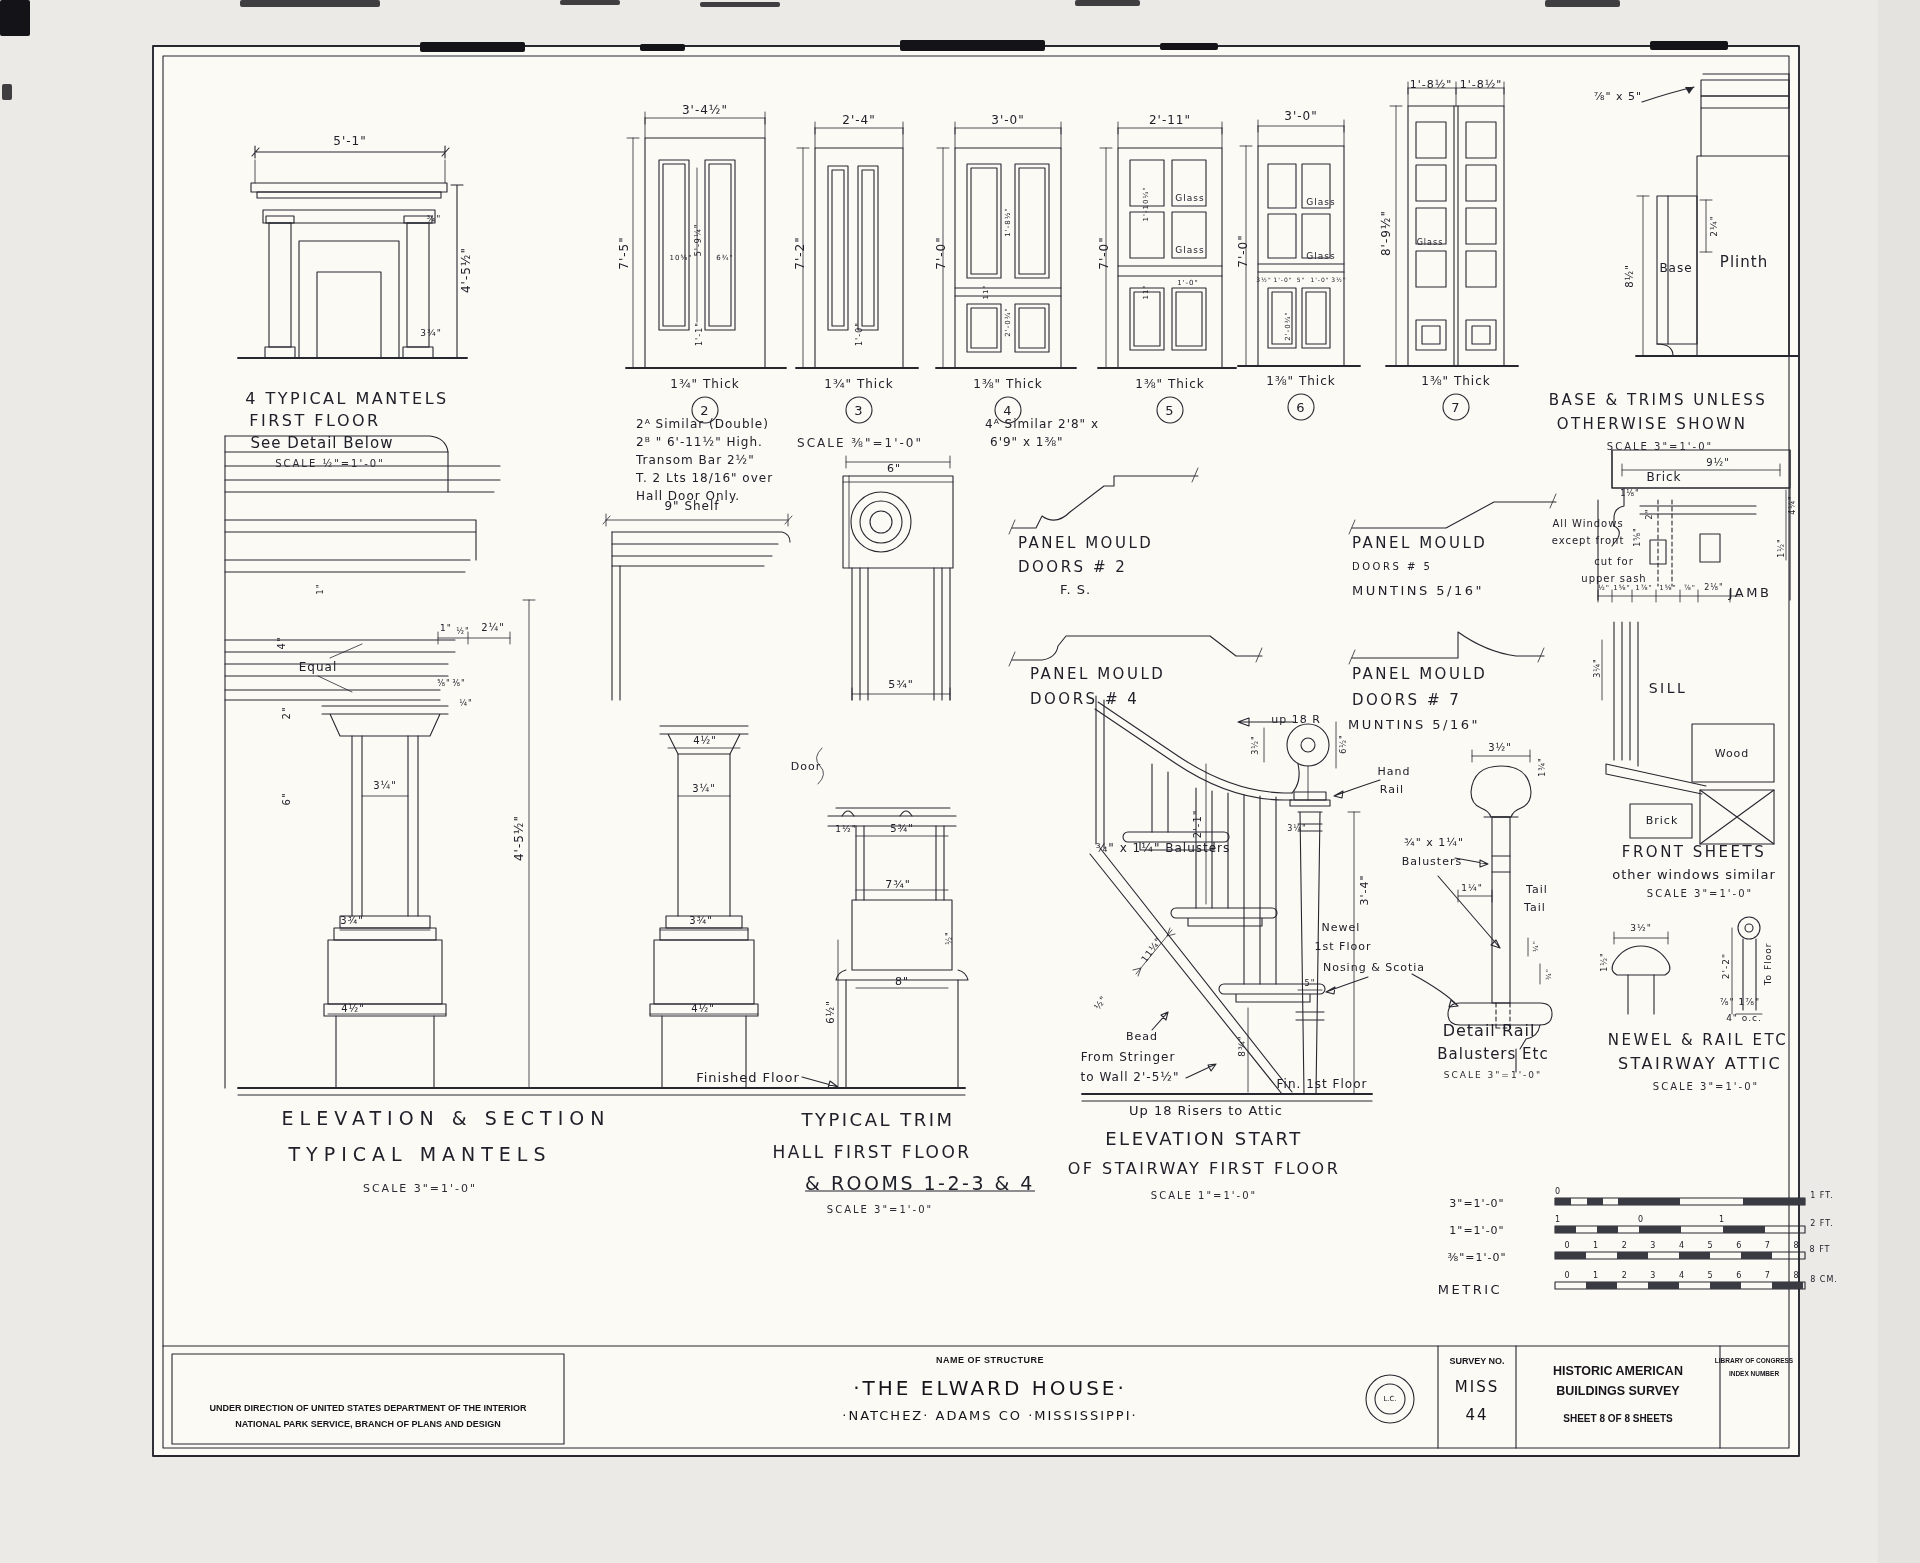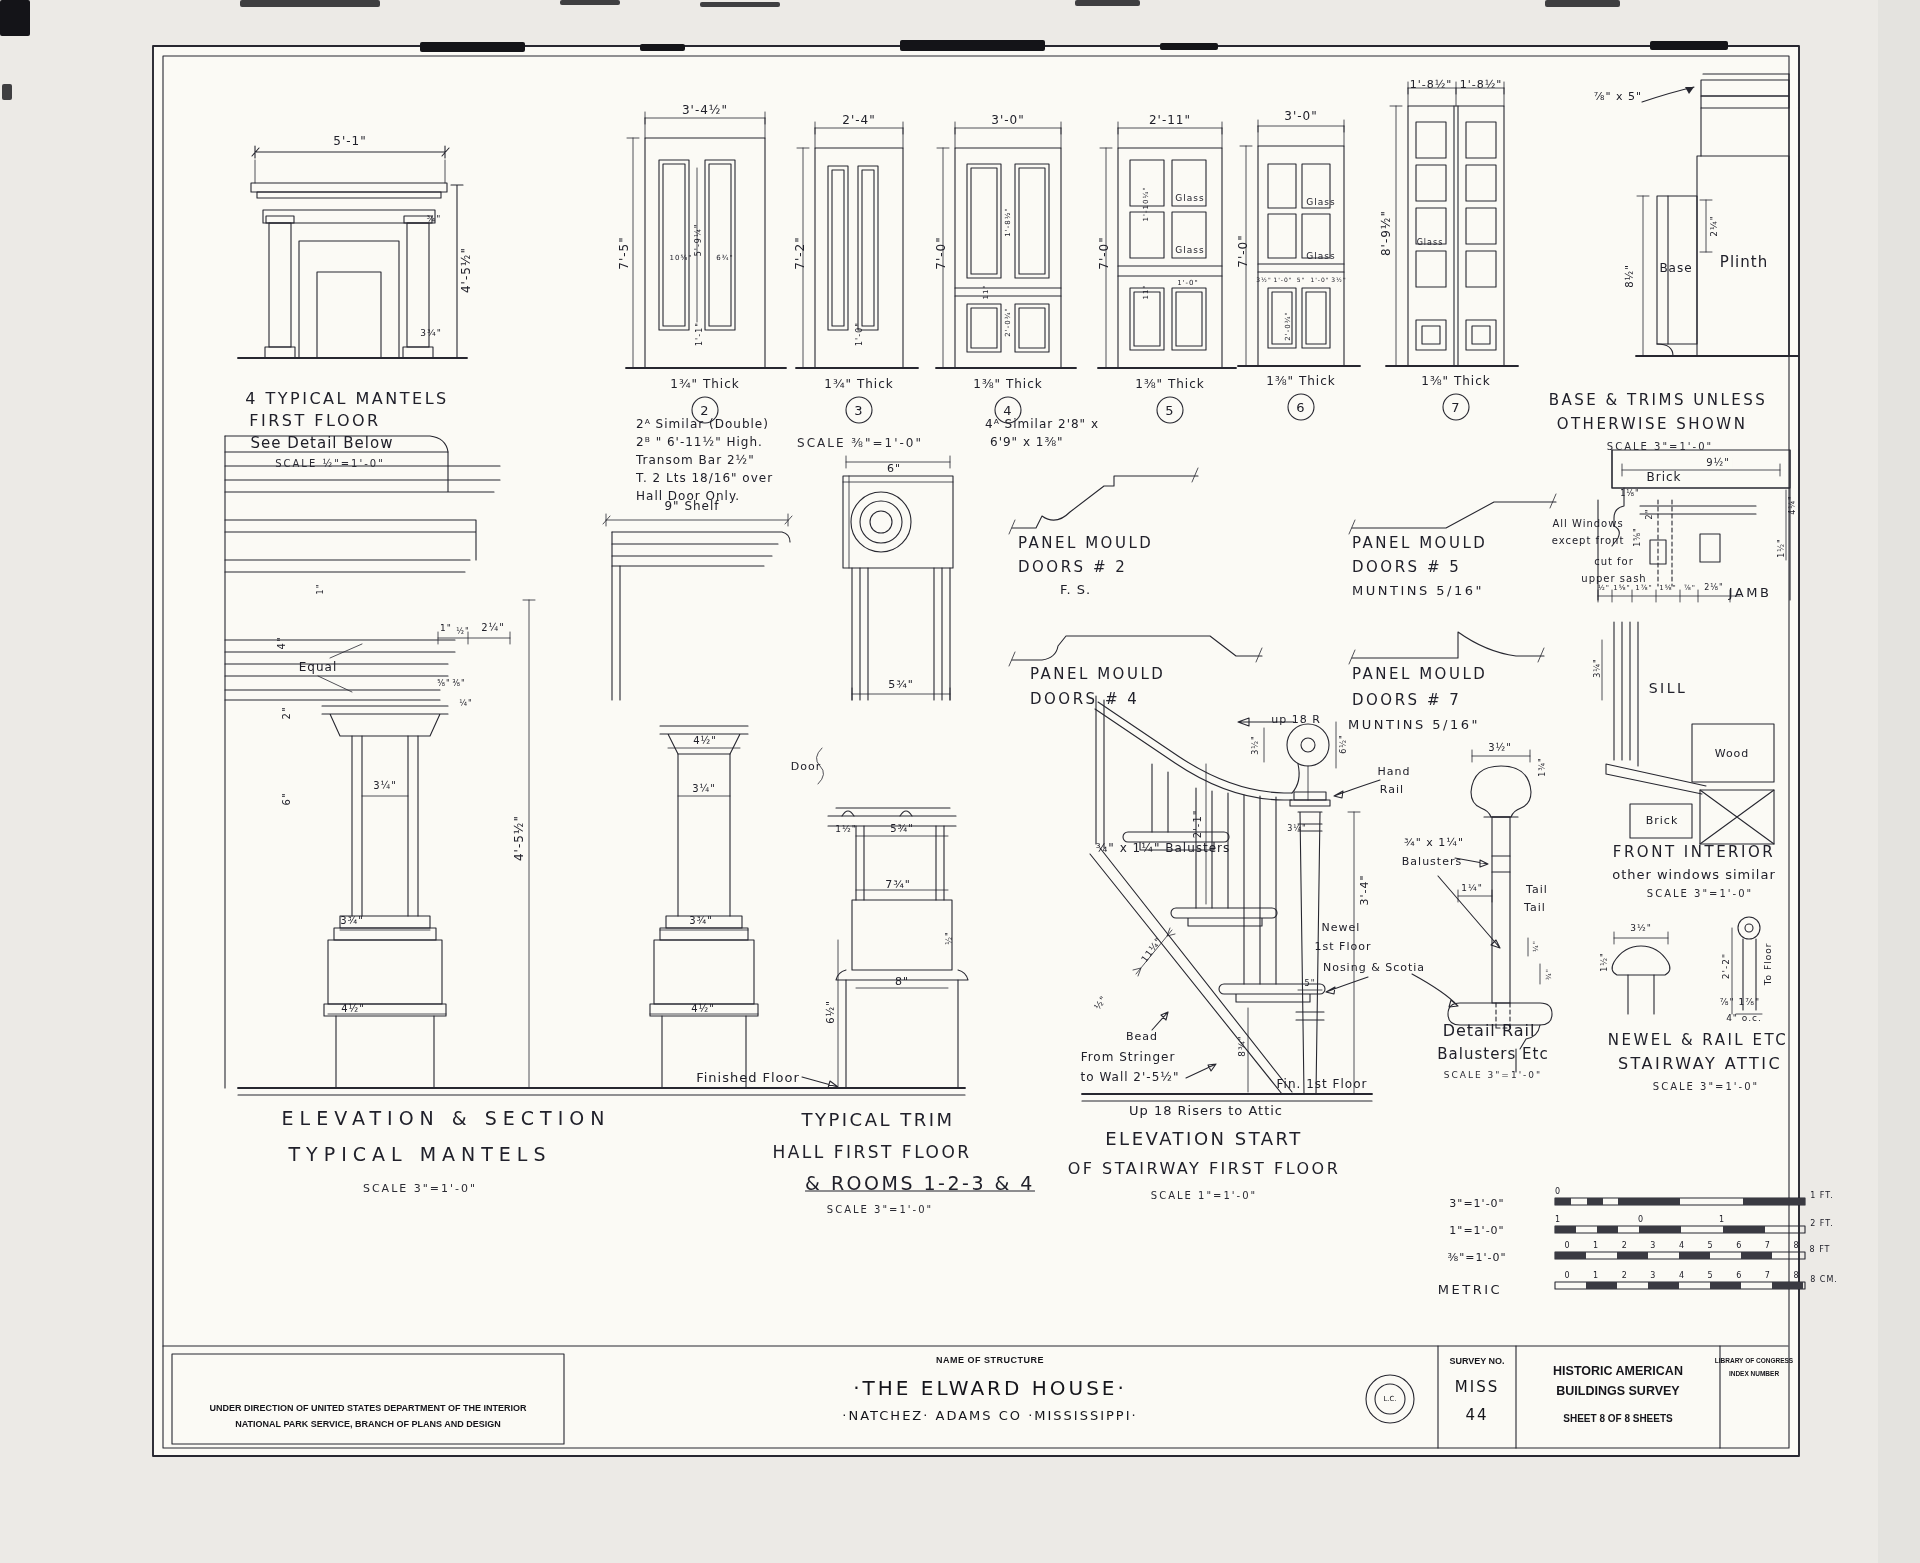--- a/index.html
+++ b/index.html
@@ -462,21 +462,21 @@
     <div class="ann" style="left: 950px; top: 938px; font-size: 8px; transform: translate(-50%, -50%) rotate(-90deg);">½"</div>
     <div class="ann" style="left: 748px; top: 1077px; font-size: 13px; transform: translate(-50%, -50%);">Finished Floor</div>
     <div class="ann cap" style="left: 878px; top: 1120px; font-size: 18px; transform: translate(-50%, -50%);">TYPICAL TRIM</div>
     <div class="ann cap" style="left: 872px; top: 1152px; font-size: 17px; transform: translate(-50%, -50%);">HALL FIRST FLOOR</div>
     <div class="ann cap" style="left: 920px; top: 1183px; font-size: 19px; transform: translate(-50%, -50%); text-decoration: underline;">&amp; ROOMS 1-2-3 &amp; 4</div>
     <div class="ann sc" style="left: 880px; top: 1210px; font-size: 10px; transform: translate(-50%, -50%);">SCALE 3"=1'-0"</div>
     <div class="ann cap" style="left: 1018px; top: 543px; font-size: 15px; transform: translate(0px, -50%);">PANEL MOULD</div>
     <div class="ann cap" style="left: 1018px; top: 567px; font-size: 15px; transform: translate(0px, -50%);">DOORS # 2</div>
     <div class="ann" style="left: 1060px; top: 589px; font-size: 13px; transform: translate(0px, -50%);">F. S.</div>
     <div class="ann cap" style="left: 1352px; top: 543px; font-size: 15px; transform: translate(0px, -50%);">PANEL MOULD</div>
-    <div class="ann cap" style="left: 1352px; top: 567px; font-size: 15px; transform: translate(0px, -50%); text-align: right;">DOORS # 5</div>
+    <div class="ann cap" style="left: 1352px; top: 567px; font-size: 10px; transform: translate(0px, -50%); text-align: right;">DOORS # 5</div>
     <div class="ann cap" style="left: 1352px; top: 590px; font-size: 13px; transform: translate(0px, -50%);">MUNTINS 5/16"</div>
     <div class="ann cap" style="left: 1030px; top: 674px; font-size: 15px; transform: translate(0px, -50%);">PANEL MOULD</div>
     <div class="ann cap" style="left: 1030px; top: 699px; font-size: 15px; transform: translate(0px, -50%);">DOORS # 4</div>
     <div class="ann cap" style="left: 1352px; top: 674px; font-size: 15px; transform: translate(0px, -50%);">PANEL MOULD</div>
     <div class="ann cap" style="left: 1352px; top: 700px; font-size: 15px; transform: translate(0px, -50%);">DOORS # 7</div>
     <div class="ann cap" style="left: 1348px; top: 724px; font-size: 13px; transform: translate(0px, -50%);">MUNTINS 5/16"</div>
     <div class="ann" style="left: 1296px; top: 719px; font-size: 11px; transform: translate(-50%, -50%);">up 18 R</div>
     <div class="ann" style="left: 1256px; top: 745px; font-size: 8px; transform: translate(-50%, -50%) rotate(-90deg);">3½"</div>
     <div class="ann" style="left: 1344px; top: 744px; font-size: 8px; transform: translate(-50%, -50%) rotate(-90deg);">6½"</div>
     <div class="ann" style="left: 1394px; top: 771px; font-size: 11px; transform: translate(-50%, -50%);">Hand</div>
@@ -527,21 +527,21 @@
     <div class="ann" style="left: 1668px; top: 588px; font-size: 7px; transform: translate(-50%, -50%);">1⅝"</div>
     <div class="ann" style="left: 1690px; top: 588px; font-size: 7px; transform: translate(-50%, -50%);">⅞"</div>
     <div class="ann" style="left: 1714px; top: 588px; font-size: 8px; transform: translate(-50%, -50%);">2⅛"</div>
     <div class="ann cap" style="left: 1750px; top: 592px; font-size: 13px; transform: translate(-50%, -50%);">JAMB</div>
     <div class="ann" style="left: 1782px; top: 548px; font-size: 8px; transform: translate(-50%, -50%) rotate(-90deg);">1½"</div>
     <div class="ann" style="left: 1793px; top: 505px; font-size: 8px; transform: translate(-50%, -50%) rotate(-90deg);">4¼"</div>
     <div class="ann cap" style="left: 1668px; top: 688px; font-size: 14px; transform: translate(-50%, -50%);">SILL</div>
     <div class="ann" style="left: 1598px; top: 668px; font-size: 8px; transform: translate(-50%, -50%) rotate(-90deg);">3¼"</div>
     <div class="ann" style="left: 1732px; top: 753px; font-size: 11px; transform: translate(-50%, -50%);">Wood</div>
     <div class="ann bg" style="left: 1662px; top: 820px; font-size: 11px; transform: translate(-50%, -50%);">Brick</div>
-    <div class="ann cap" style="left: 1694px; top: 852px; font-size: 15px; transform: translate(-50%, -50%);">FRONT INTERIOR</div>
+    <div class="ann cap" style="left: 1694px; top: 852px; font-size: 15px; transform: translate(-50%, -50%);">FRONT SHEETS</div>
     <div class="ann" style="left: 1694px; top: 874px; font-size: 13px; transform: translate(-50%, -50%);">other windows similar</div>
     <div class="ann sc" style="left: 1700px; top: 894px; font-size: 10px; transform: translate(-50%, -50%);">SCALE 3"=1'-0"</div>
     <div class="ann" style="left: 1641px; top: 928px; font-size: 9px; transform: translate(-50%, -50%);">3½"</div>
     <div class="ann" style="left: 1605px; top: 962px; font-size: 8px; transform: translate(-50%, -50%) rotate(-90deg);">1½"</div>
     <div class="ann" style="left: 1726px; top: 966px; font-size: 9px; transform: translate(-50%, -50%) rotate(-90deg);">2'-2"</div>
     <div class="ann" style="left: 1768px; top: 964px; font-size: 9px; transform: translate(-50%, -50%) rotate(-90deg);">To Floor</div>
     <div class="ann" style="left: 1740px; top: 1002px; font-size: 9px; transform: translate(-50%, -50%);">⅞" 1⅞"</div>
     <div class="ann" style="left: 1744px; top: 1018px; font-size: 9px; transform: translate(-50%, -50%);">4" o.c.</div>
     <div class="ann cap" style="left: 1698px; top: 1040px; font-size: 15px; transform: translate(-50%, -50%);">NEWEL &amp; RAIL ETC</div>
     <div class="ann cap" style="left: 1700px; top: 1064px; font-size: 16px; transform: translate(-50%, -50%);">STAIRWAY ATTIC</div>

